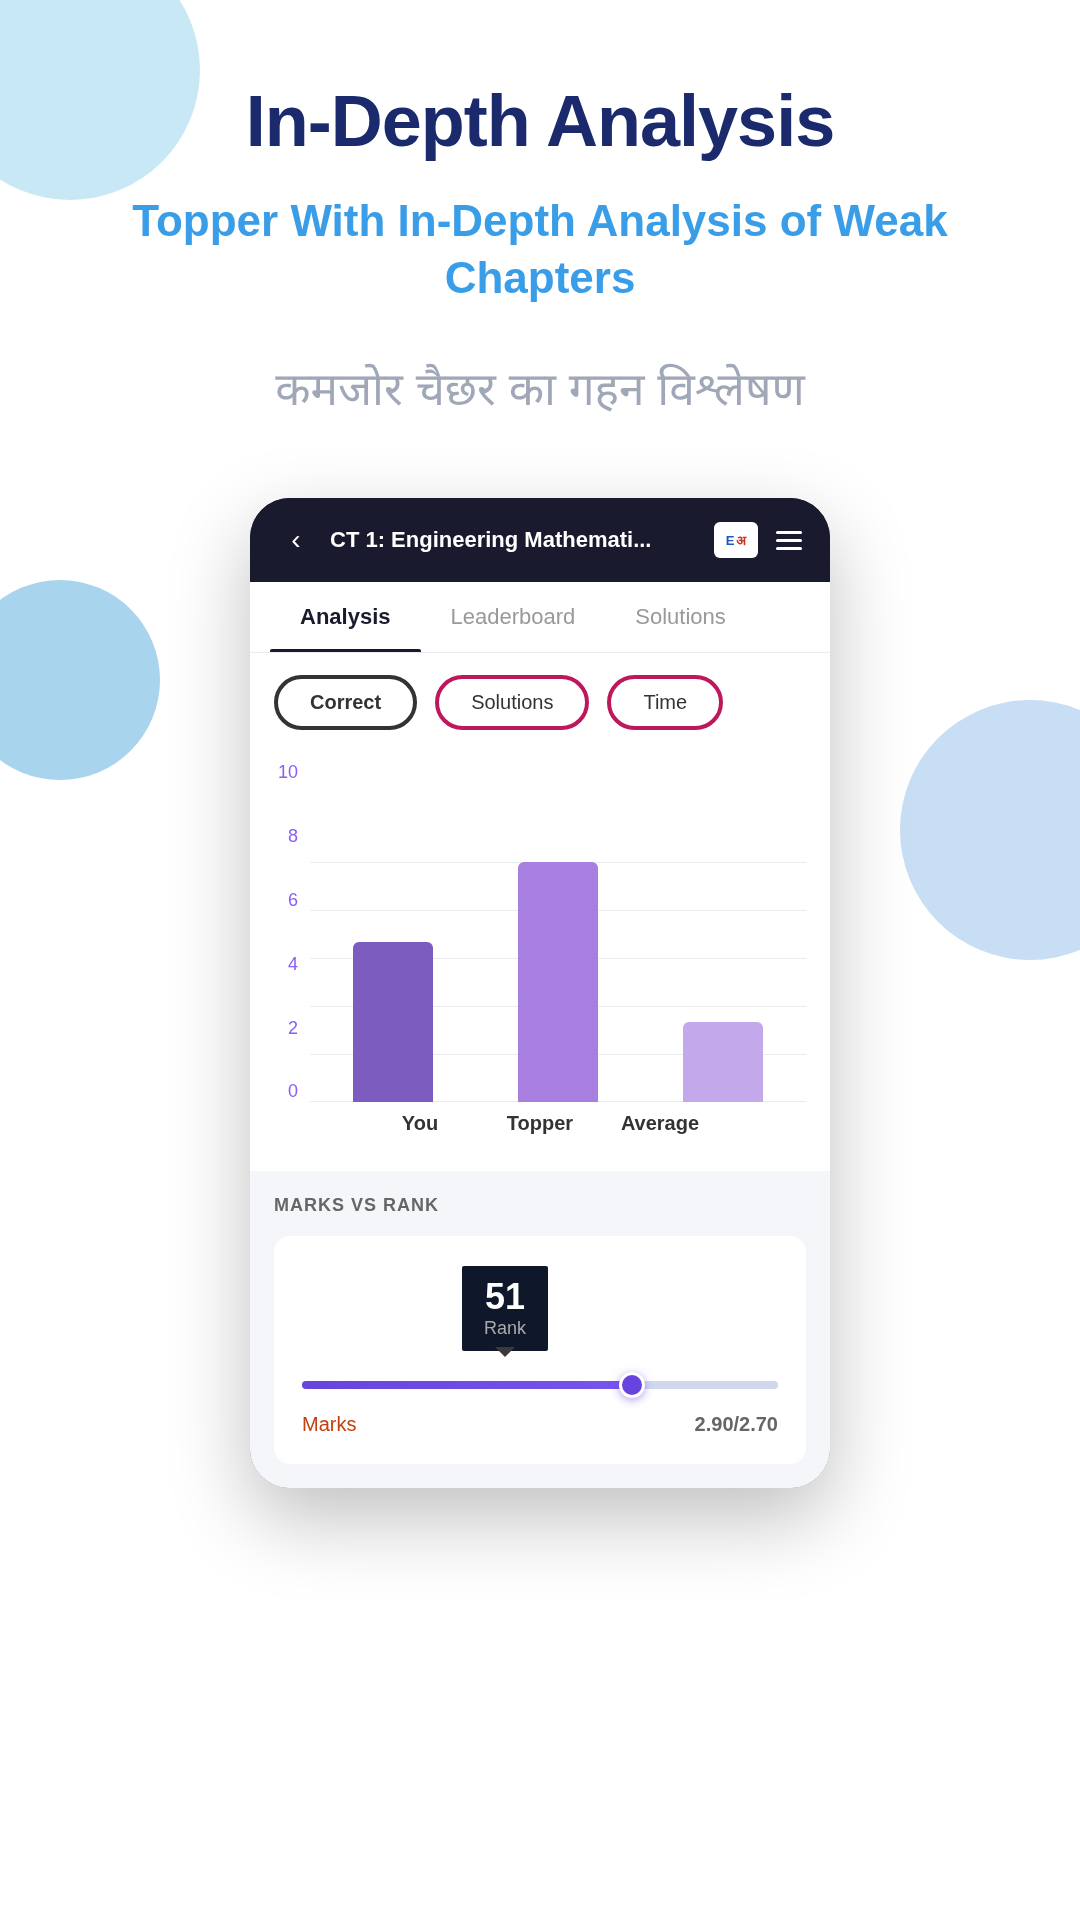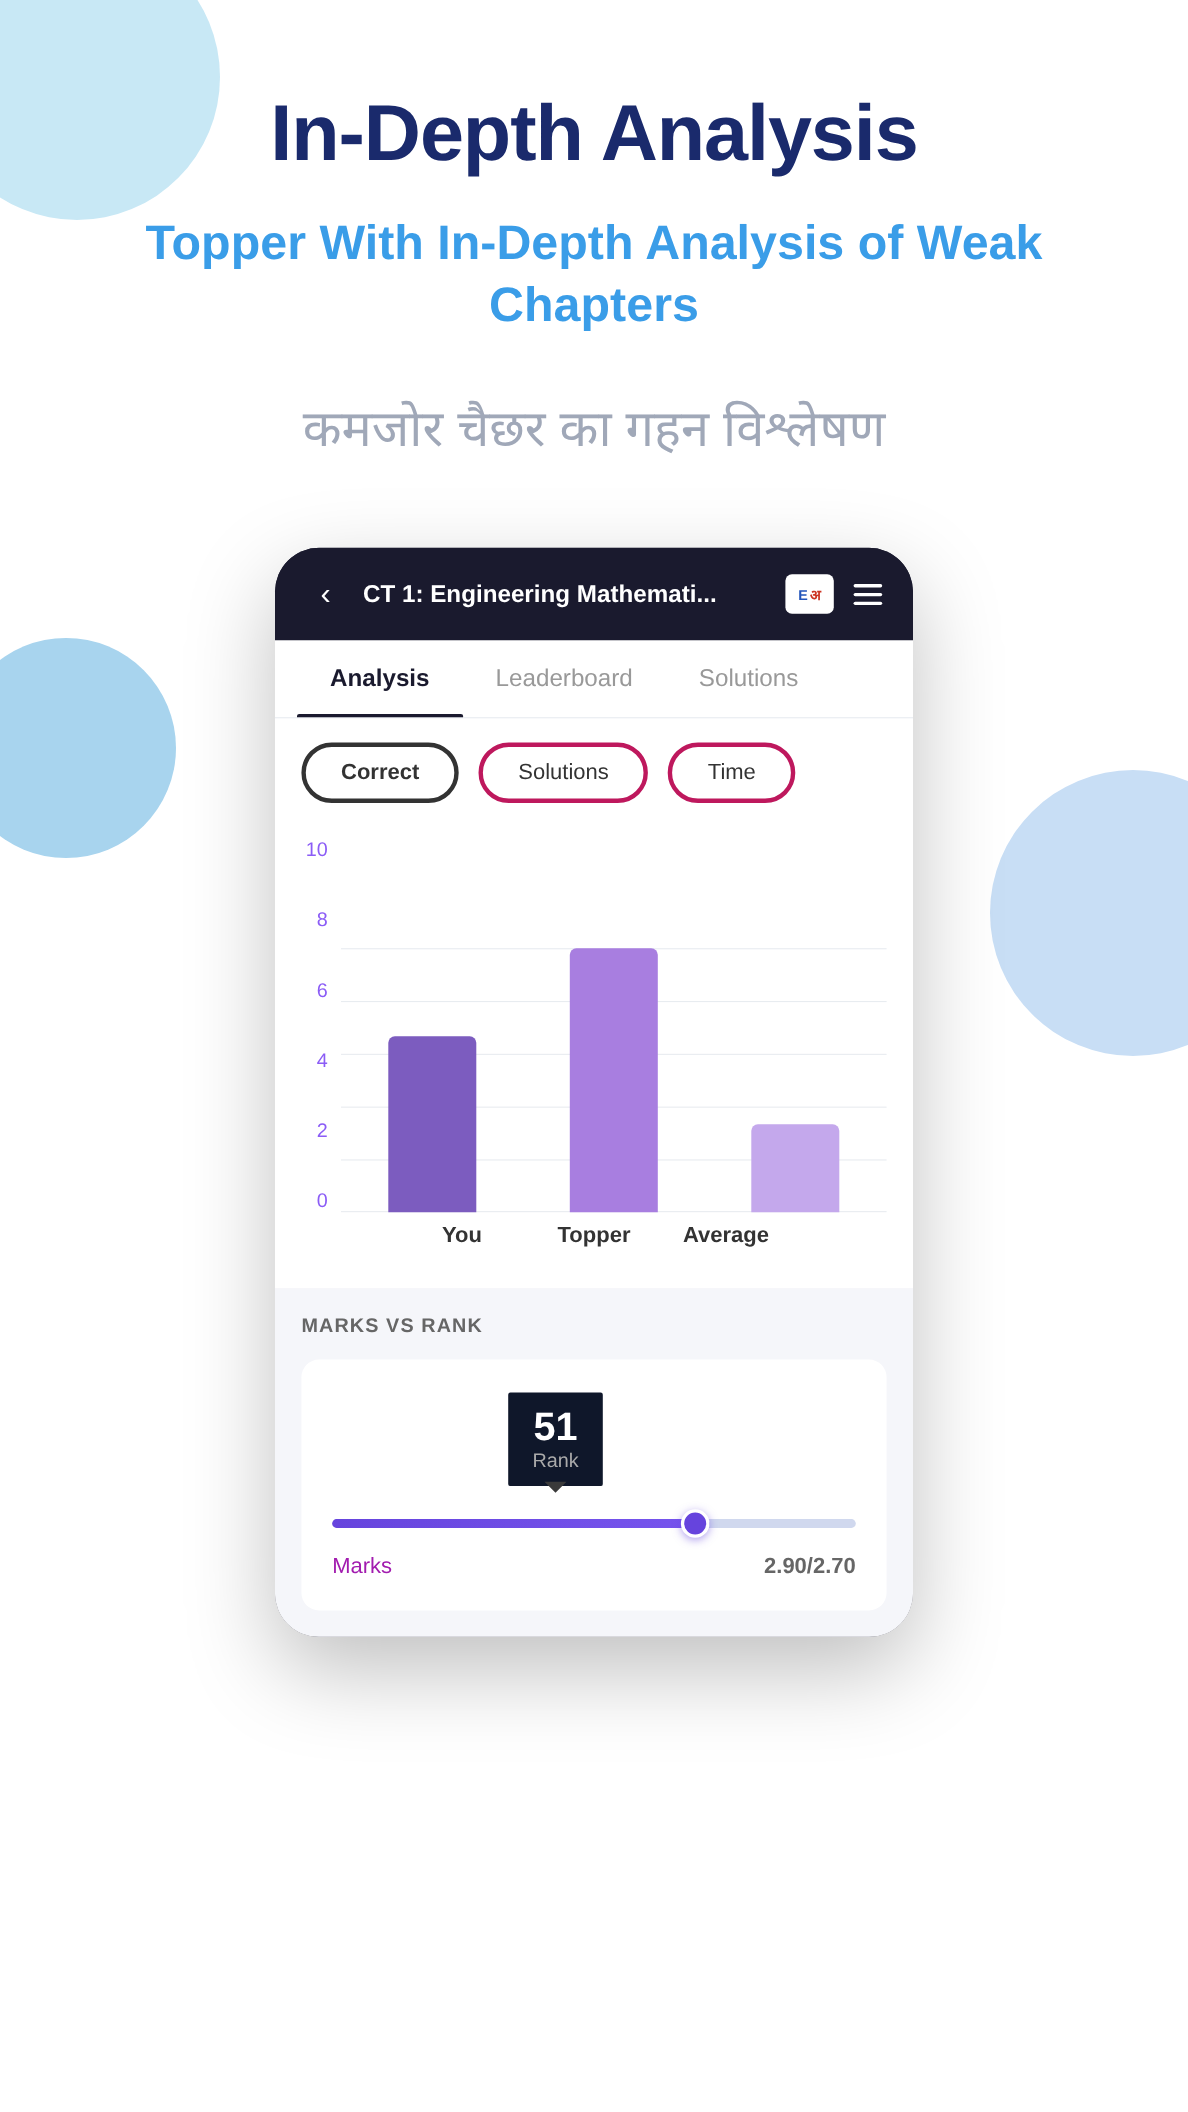--- a/index.html
+++ b/index.html
@@ -406,21 +406,21 @@
     }
 
     .marks-row {
       display: flex;
       justify-content: space-between;
       align-items: center;
     }
 
     .marks-label {
       font-size: 20px;
-      color: #a21caf;
+      color: #c2410c;
     }
 
     .marks-value {
       font-size: 20px;
       color: #666;
       font-weight: 600;
     }
   </style>
 </head>
 <body>

